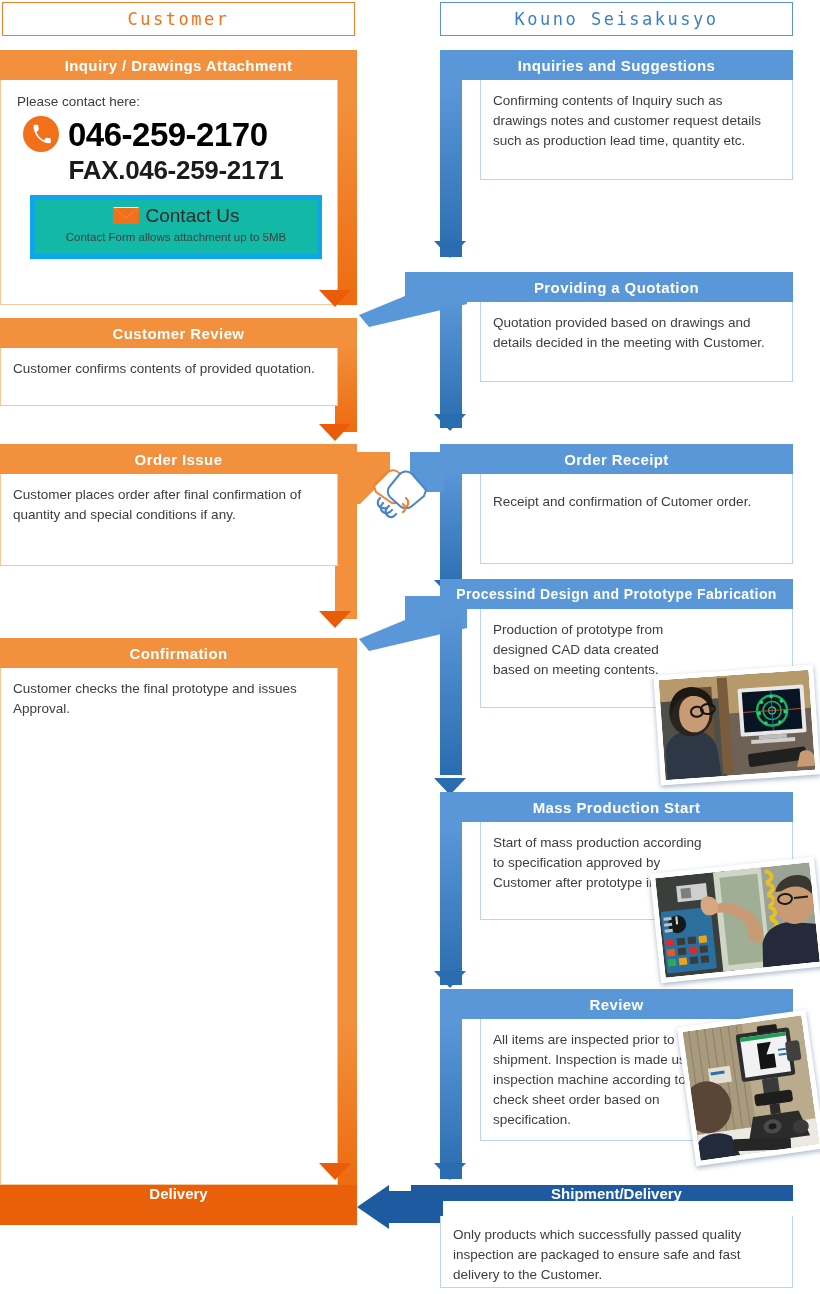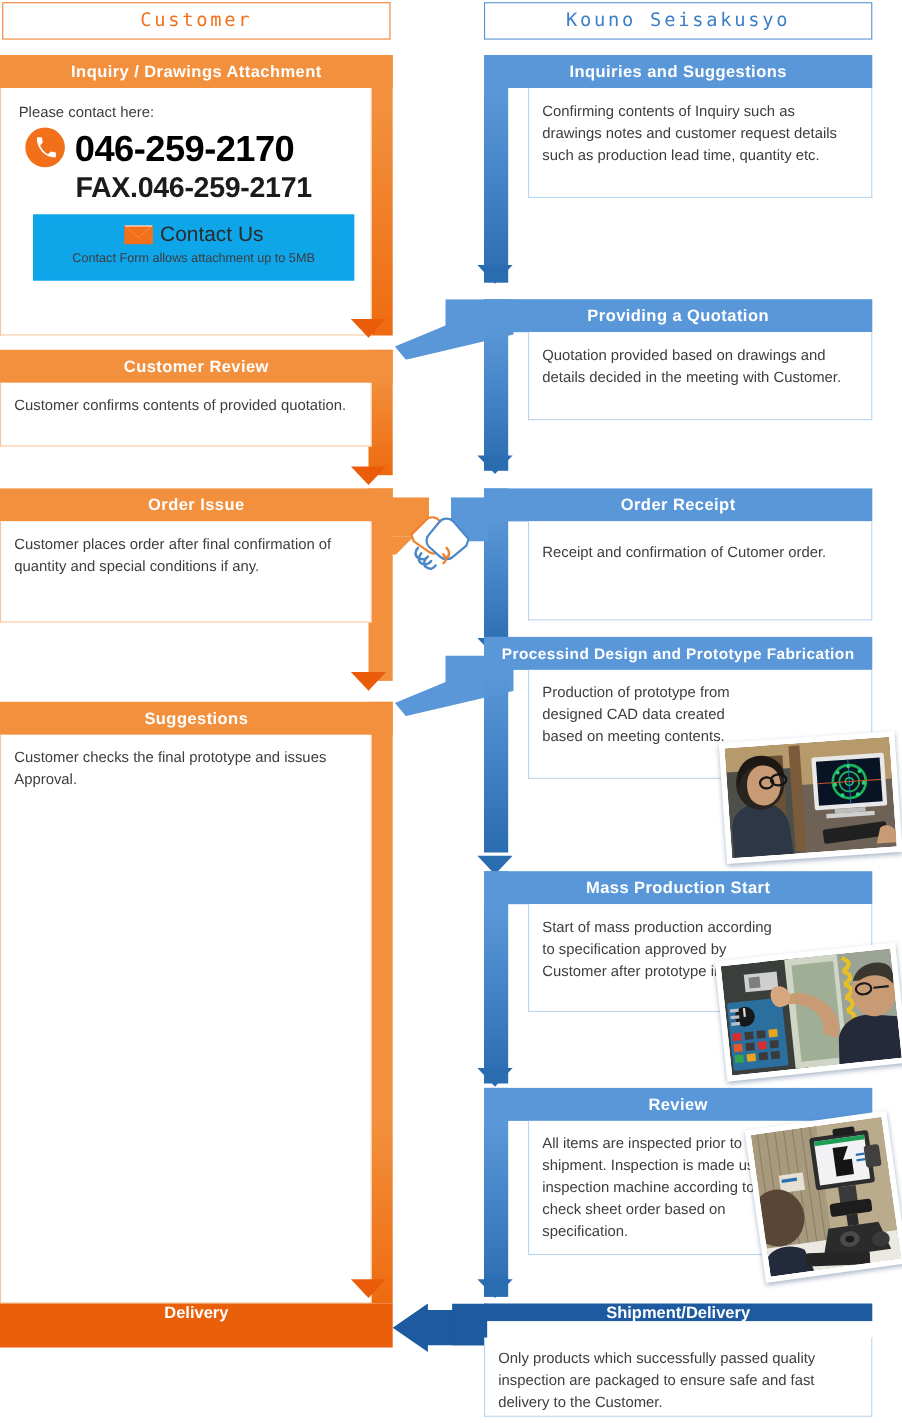--- a/index.html
+++ b/index.html
@@ -159,22 +159,22 @@
     font-size:13.5px;
     color:#4a4a4a;
     text-align:center;
     margin-top:3px;
     letter-spacing:.3px;
   }
   .contact-btn{
     margin:9px auto 18px auto;
     width:292px;
     box-sizing:border-box;
-    border:3px solid #0ea5e9;
-    background:#0ea5e9;
+    border:5px solid #0ea5e9;
+    background:#14b8a6;
     padding:6px 4px 7px 4px;
     text-align:center;
   }
   .contact-btn .cb-main{
     display:flex;align-items:center;justify-content:center;gap:7px;
     font-size:19px;color:#2b2b2b;
   }
   .env{
     width:26px;height:17px;
     background:#f3701b;
@@ -313,21 +313,21 @@
     </div>
     <div class="body" style="top:30px;height:92px;">
       <span>Customer places order after final confirmation of quantity and special conditions if any.</span>
     </div>
   </div>
   <div class="arrow-down-o" style="left:319px;top:611px;"></div>
 
   <div class="step lcol" id="step-confirmation" style="left:0;top:638px;width:357px;height:547px;">
     <div class="shaft flat" style="height:547px;background:linear-gradient(to bottom,#f2903d 0%,#f2903d 70%,#ee6b10 100%);"></div>
     <div class="bar">
-      <span>Suggestions</span>
+      <span>Confirmation</span>
     </div>
     <div class="body" style="top:30px;height:517px;">
       <span>Customer checks the final prototype and issues Approval.</span>
     </div>
   </div>
   <div class="arrow-down-o" style="left:319px;top:1163px;"></div>
 
   <div id="delivery">
     <span>Delivery</span>
   </div>

